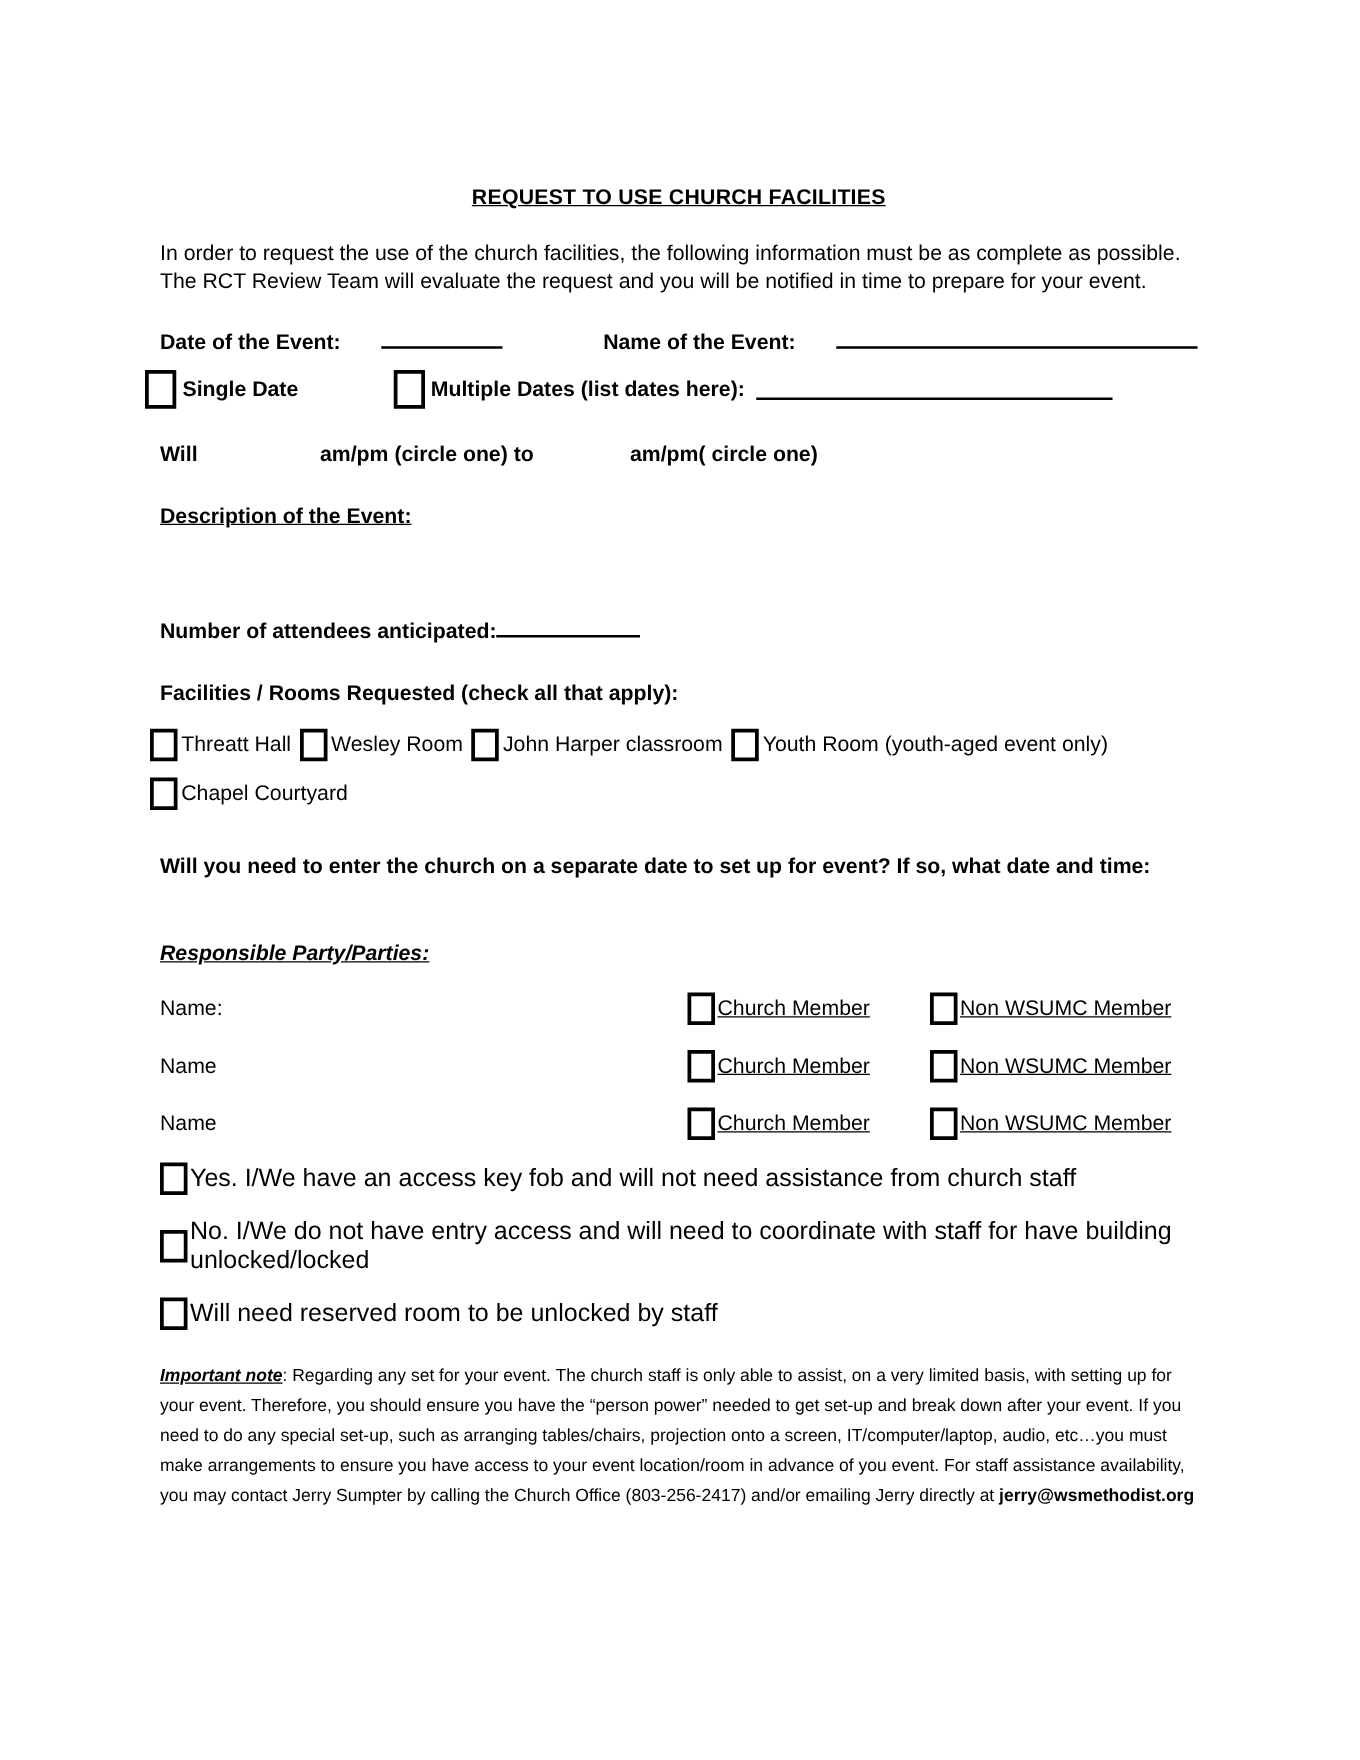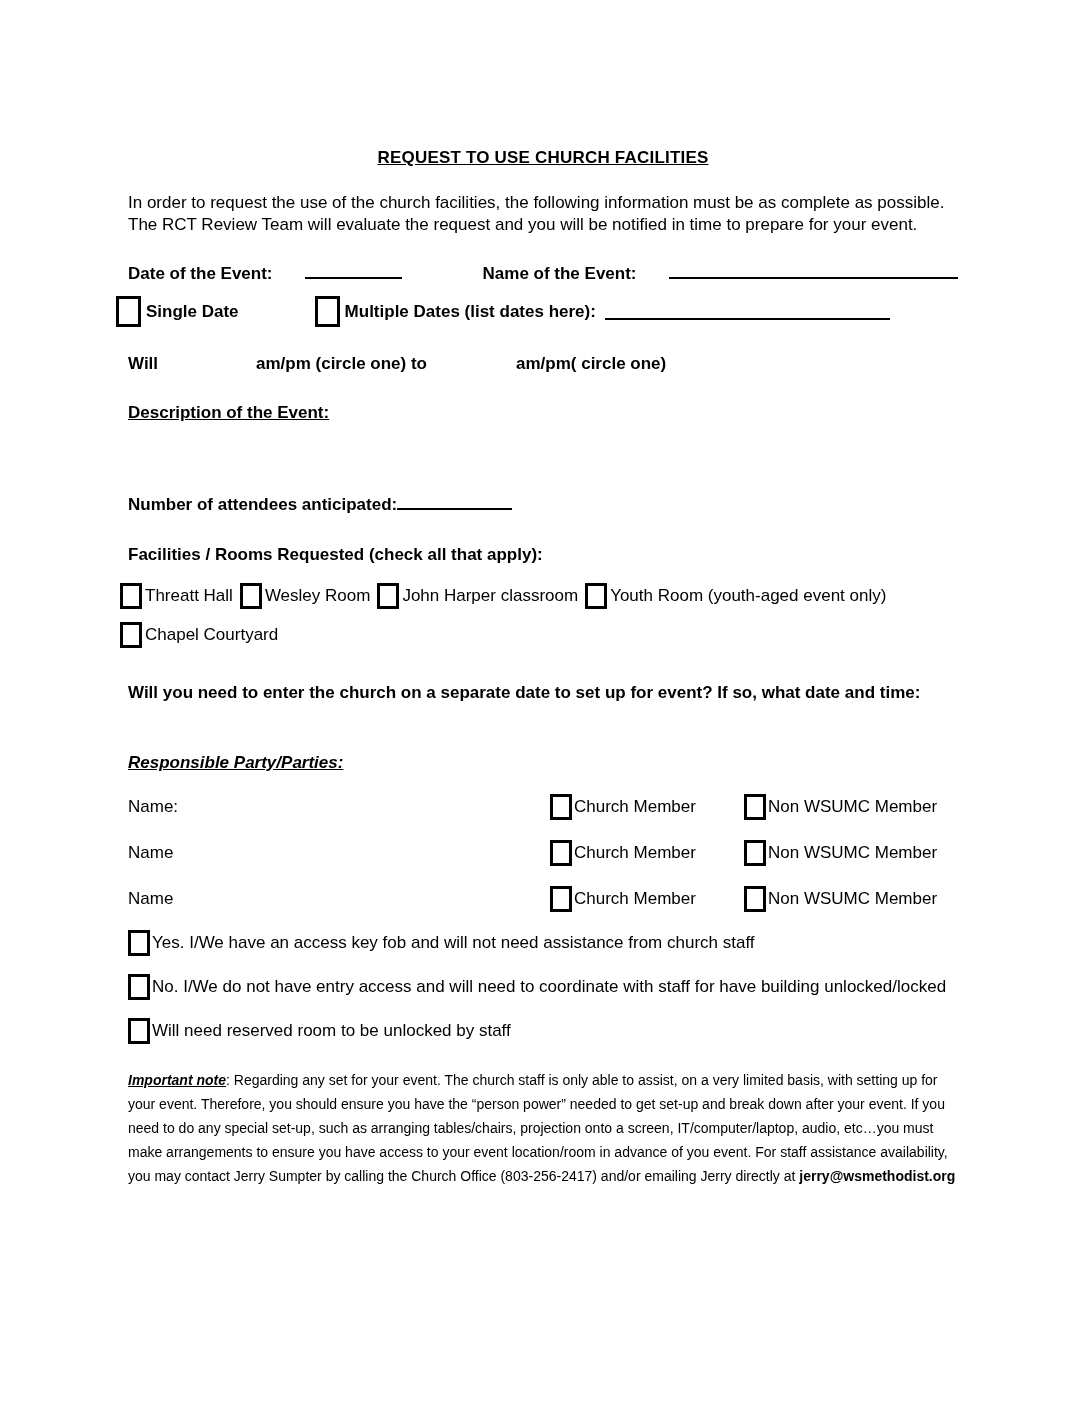--- a/index.html
+++ b/index.html
@@ -44,26 +44,26 @@
 
   .facrow { margin-top: 17px; display: flex; align-items: center; flex-wrap: nowrap; margin-left: -8px; }
   .facrow .item { display: inline-flex; align-items: center; margin-right: 7px; }
   .facrow .item span.txt { font-size: 17px; margin-left: 3px; white-space: nowrap; }
   .facrow2 { margin-top: 13px; }
 
   .setupq { margin-top: 34px; }
   .resp-head { margin-top: 48px; font-style: italic; }
 
   .namegrid { display: grid; grid-template-columns: 422px 194px 1fr; align-items: center; margin-top: 19px; height: 27px; }
-  .namegrid .pair { display: inline-flex; align-items: center; }
+  .namegrid .pair { display: inline-flex; align-items: center; text-decoration: underline; }
   .namegrid .pair .txt { font-size: 17px; margin-left: 2px; white-space: nowrap; }
 
   .access-head { margin-top: 47px; }
   .accessrow { margin-top: 18px; display: flex; align-items: center; }
-  .accessrow .txt { font-size: 17px; margin-left: 2px; }
+  .accessrow .txt { font-size: 20px; margin-left: 2px; }
 
   .note { margin-top: 24px; font-size: 14px; line-height: 24px; }
   .note .lead { font-weight: bold; font-style: italic; text-decoration: underline; }
   .note .email { font-weight: bold; }
 </style>
 </head>
 <body>
 
 <div class="page">
 
@@ -83,21 +83,21 @@
     <span class="cb cb-lg"></span>
     <span class="lbl">Single Date</span>
     <span class="cb cb-lg" style="margin-left:76px"></span>
     <span class="lbl">Multiple Dates (list dates here):</span>
     <span class="wline" style="width:285px; margin-left:9px"></span>
   </div>
 
   <div class="fromline">
     <span style="left:0">Will</span>
     <span style="left:128px">am/pm (circle one) to</span>
-    <span style="left:388px">am/pm( circle one)</span>
+    <span style="left:376px">am/pm( circle one)</span>
   </div>
 
   <div class="t b u desc-head">Description of the Event:</div>
   <div class="desc-space"></div>
 
   <div class="row-baseline t attendees">
     <span class="b">Number of attendees anticipated:</span>
       <span class="wline" style="width:115px"></span>
   </div>
 

